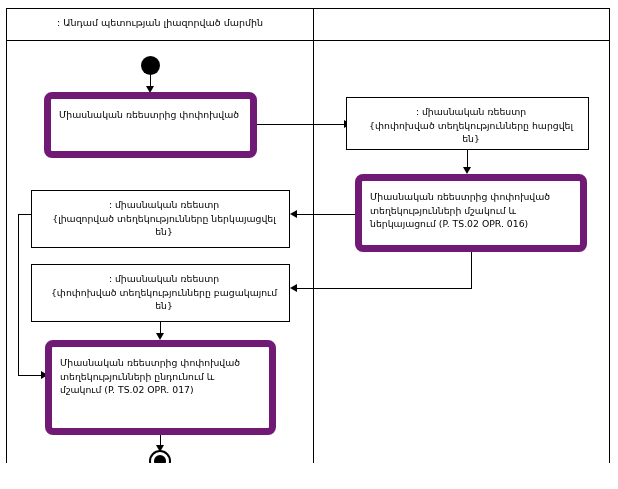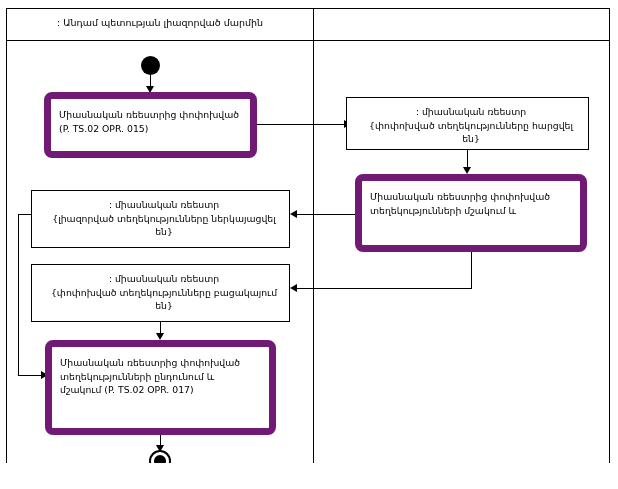--- a/index.html
+++ b/index.html
@@ -52,41 +52,41 @@
 
   <div id="lane-title-left" class="lane-title">: Անդամ պետության լիազորված մարմին</div>
 
   <div class="initial-node" style="left:141px;top:56px;"></div>
   <div class="vline" style="left:150px;top:75px;height:14px;"></div>
   <div class="arrow arrow-down" style="left:146px;top:86px;"></div>
 
   <div class="activity" style="left:44px;top:92px;width:213px;height:66px;">
     <div class="inner">
       <div>Միասնական ռեեստրից փոփոխված</div>
-      <div>(P. TS.02 OPR. 015)</div>
     </div>
   </div>
 
   <div class="hline" style="left:257px;top:124px;width:87px;"></div>
   <div class="arrow arrow-right" style="left:344px;top:120px;"></div>
 
   <div class="objectnode" style="left:346px;top:97px;width:243px;height:53px;">
     <div class="inner">
       <div>: միասնական ռեեստր</div>
       <div>{փոփոխված տեղեկությունները հարցվել են}</div>
     </div>
   </div>
 
   <div class="vline" style="left:467px;top:150px;height:20px;"></div>
   <div class="arrow arrow-down" style="left:463px;top:167px;"></div>
 
   <div class="activity" style="left:355px;top:174px;width:232px;height:78px;">
     <div class="inner">
       <div>Միասնական ռեեստրից փոփոխված</div>
       <div>տեղեկությունների մշակում և</div>
+      <div>ներկայացում (P. TS.02 OPR. 016)</div>
     </div>
   </div>
 
   <div class="hline" style="left:297px;top:214px;width:58px;"></div>
   <div class="arrow arrow-left" style="left:290px;top:210px;"></div>
 
   <div class="vline" style="left:471px;top:252px;height:36px;"></div>
   <div class="hline" style="left:297px;top:288px;width:175px;"></div>
   <div class="arrow arrow-left" style="left:290px;top:284px;"></div>
 

